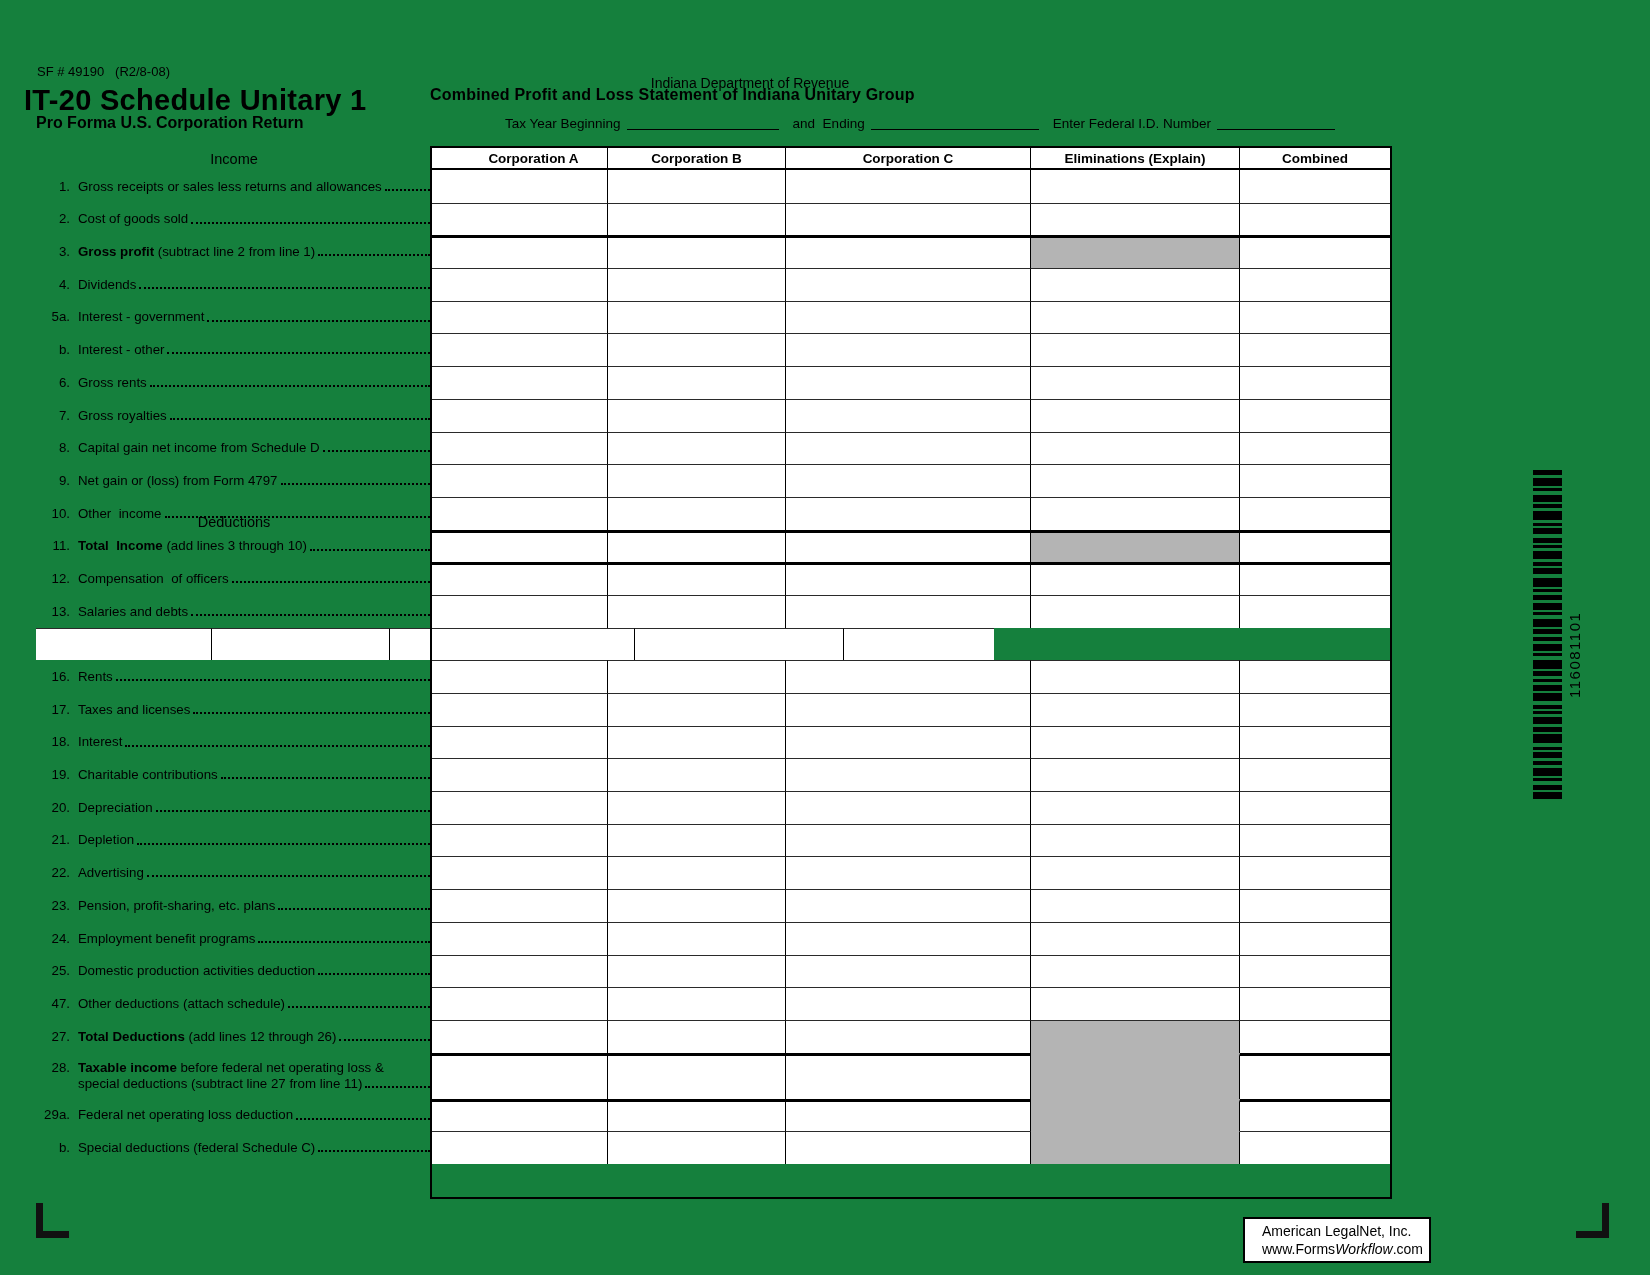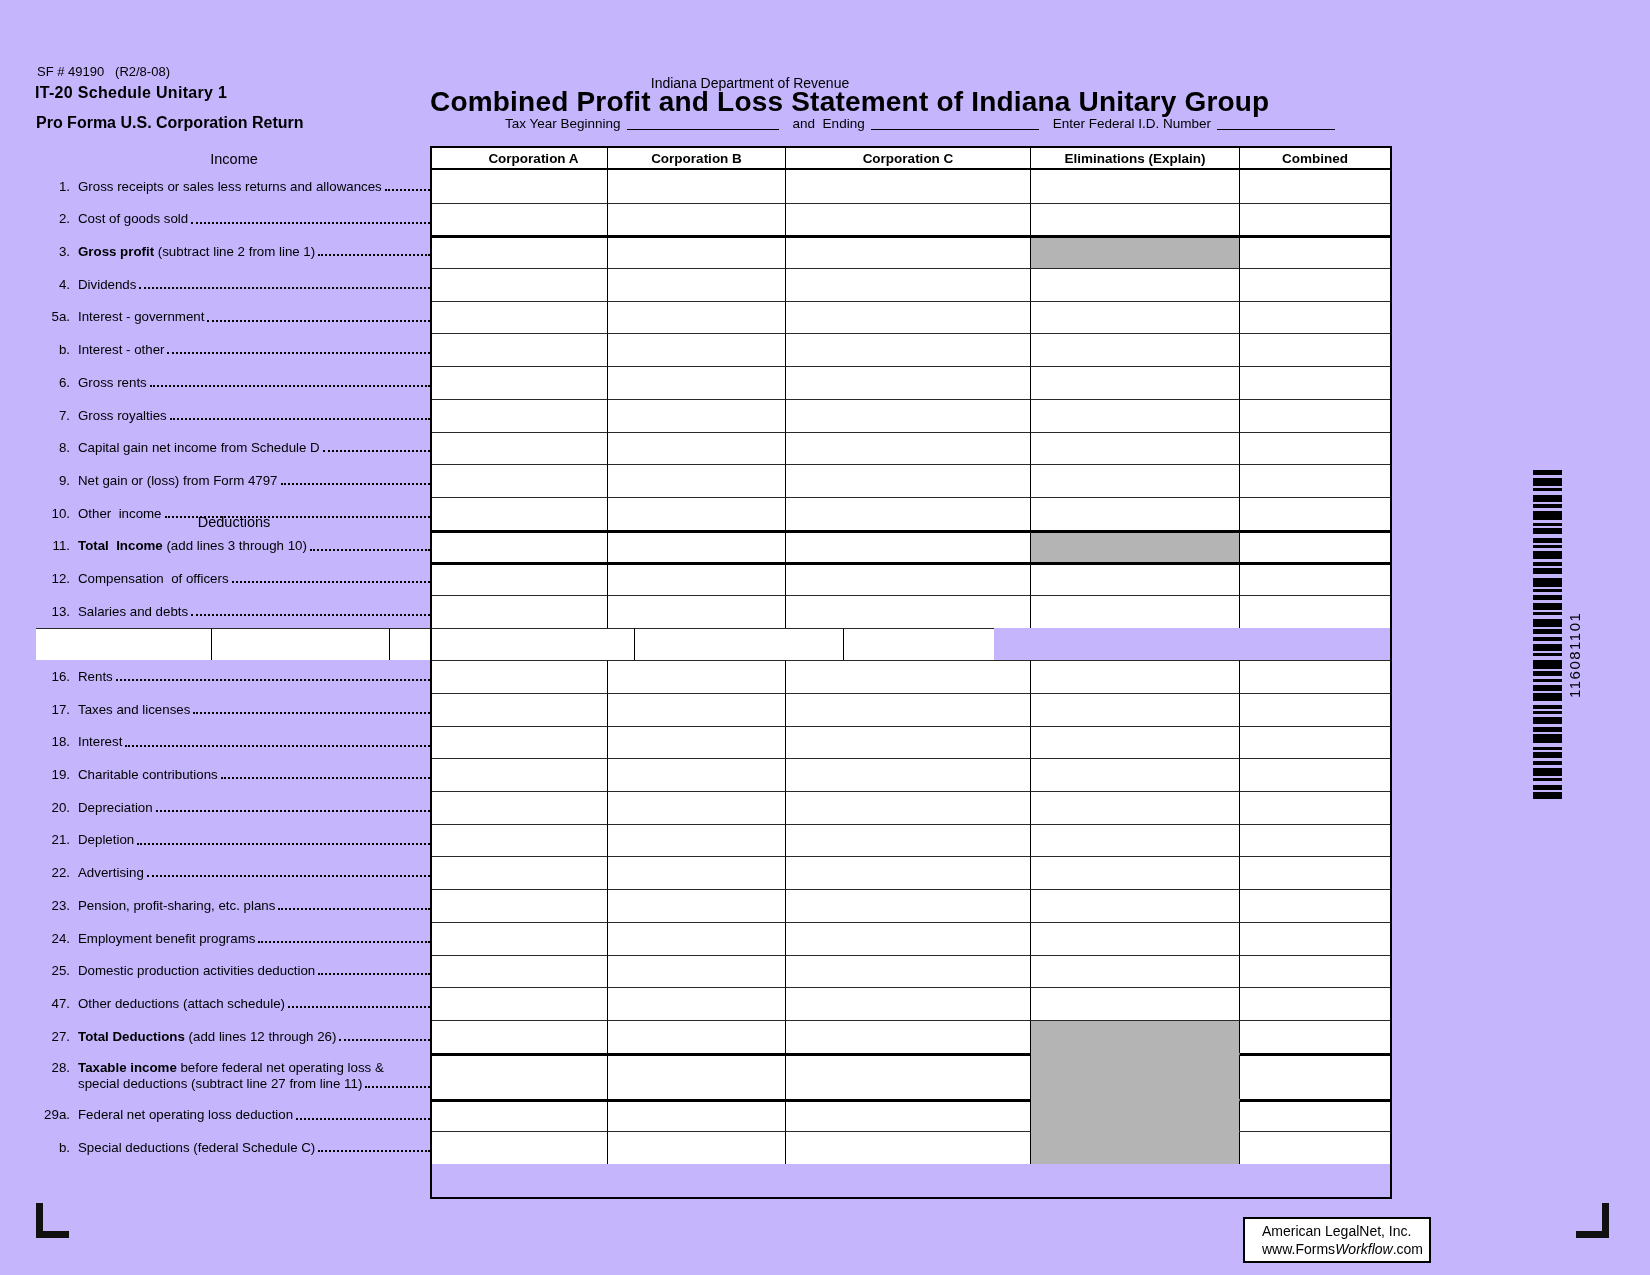--- a/index.html
+++ b/index.html
@@ -1,24 +1,24 @@
 <!DOCTYPE html>
 <html><head>
 <meta charset="utf-8">
 <style>
   html,body{margin:0;padding:0;background:#e8e8e8;}
-  .page{position:relative;width:1650px;height:1275px;background:#c4b5fd;
+  .page{position:relative;width:1650px;height:1275px;background:#15803d;
         font-family:"Liberation Sans",sans-serif;color:#000;overflow:hidden;}
 
   
   .sf-number{position:absolute;left:37px;top:64px;font-size:13px;white-space:pre;}
-  .form-title{position:absolute;left:35px;top:84px;font-size:16px;font-weight:bold;letter-spacing:.3px;}
+  .form-title{position:absolute;left:24px;top:84px;font-size:29px;font-weight:bold;letter-spacing:.3px;}
   .form-subtitle{position:absolute;left:36px;top:114px;font-size:16px;font-weight:bold;}
   .agency{position:absolute;left:430px;top:75px;width:640px;text-align:center;font-size:14px;}
-  .main-title{position:absolute;left:430px;top:86px;font-size:28px;font-weight:bold;letter-spacing:.2px;}
+  .main-title{position:absolute;left:430px;top:86px;font-size:16px;font-weight:bold;letter-spacing:.2px;}
   .tax-line{position:absolute;left:505px;top:114px;display:flex;align-items:flex-end;font-size:13.5px;}
   .tax-line .lbl{white-space:pre;margin:0 4px 0 0;}
   .blank{border-bottom:1.6px solid #000;height:15px;margin:0 10px 1px 2px;}
   .blank.b1{width:152px;}
   .blank.b2{width:168px;}
   .blank.b3{width:118px;margin-right:0;}
   .tax-line .lbl.mid{margin-left:4px;}
 
   
   .rows-stack{position:absolute;left:36px;top:148px;width:1354px;}

